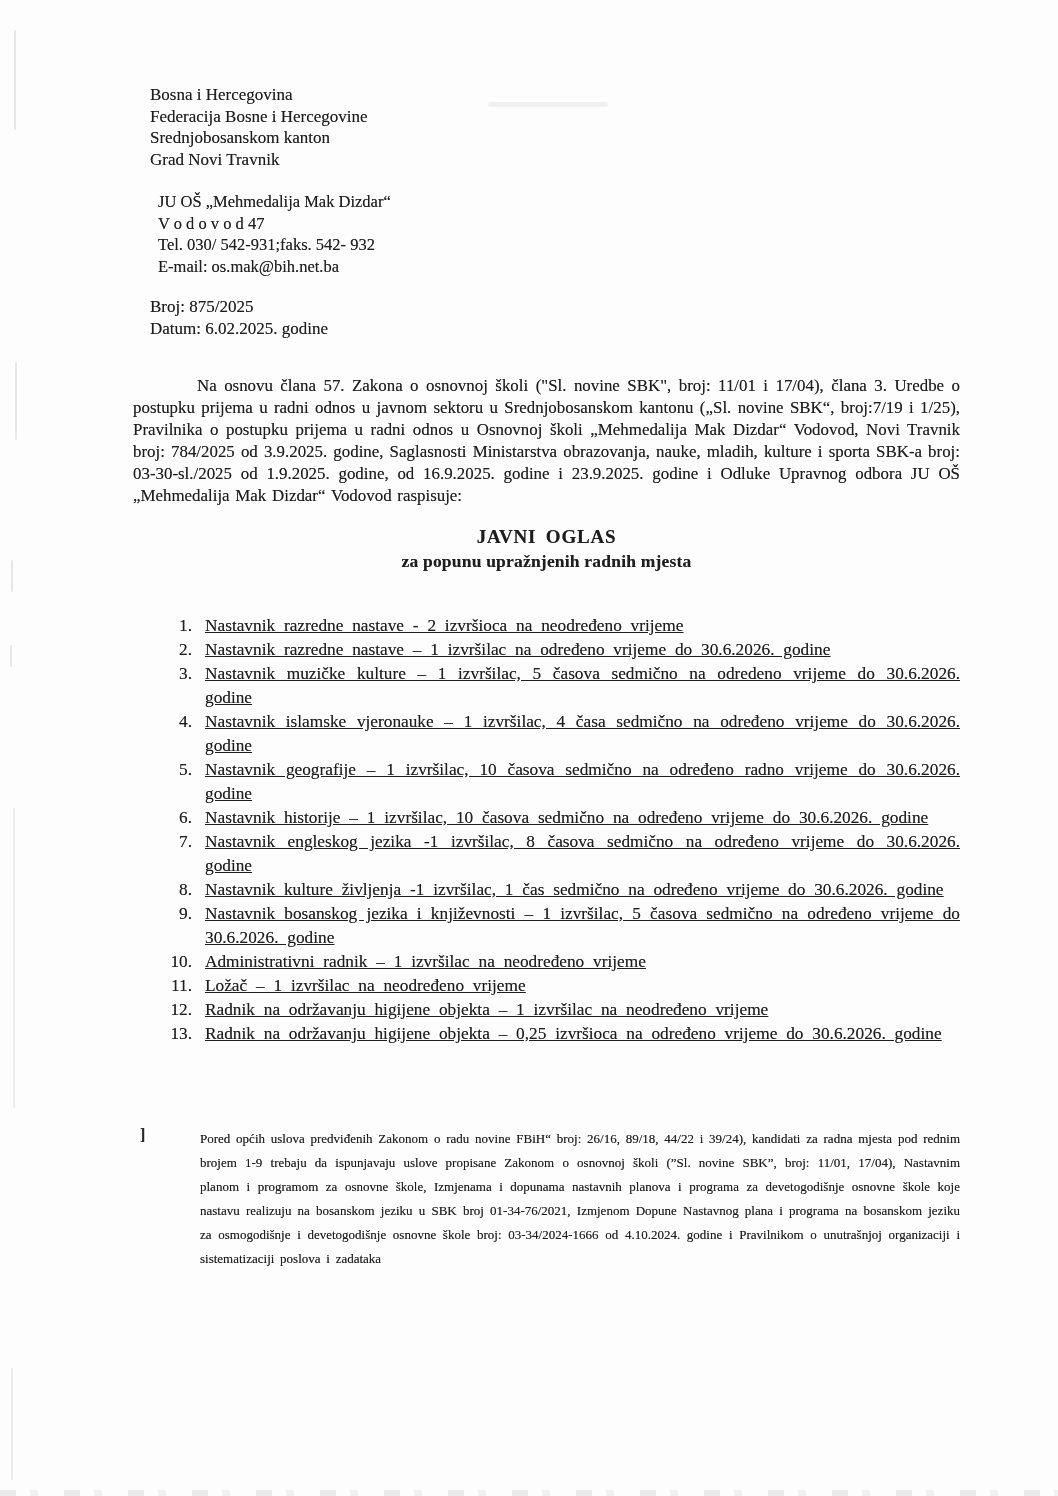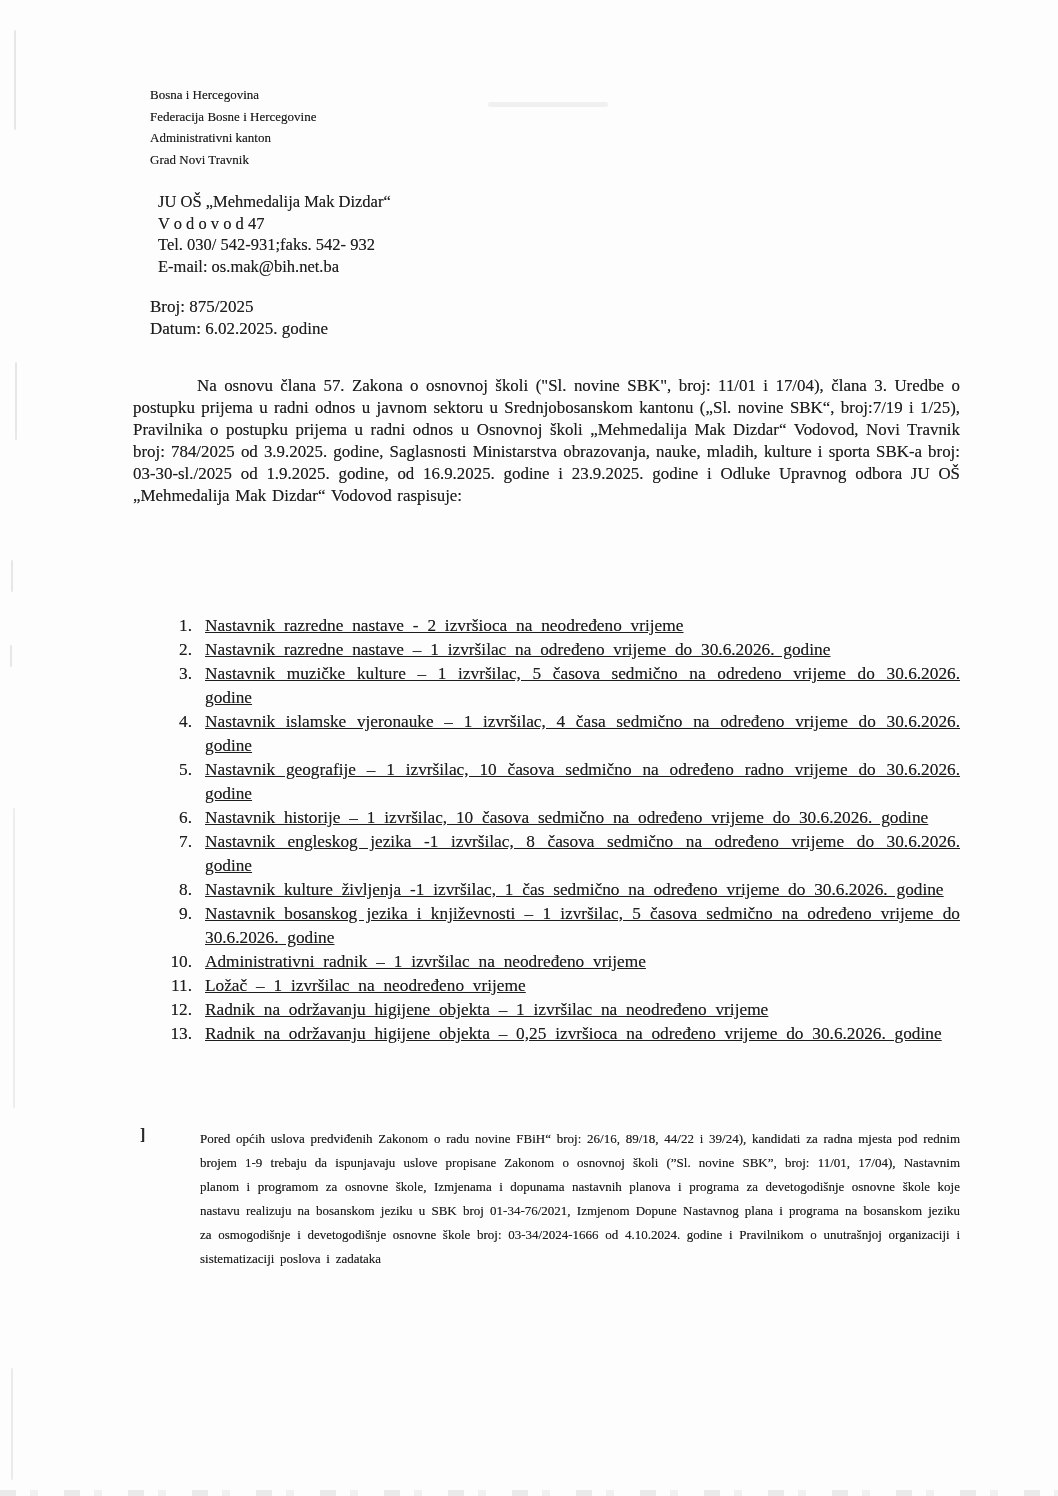--- a/index.html
+++ b/index.html
@@ -12,21 +12,21 @@
     overflow: hidden;
     font-family: "Liberation Serif", "DejaVu Serif", serif;
     color: #1e1e1e;
   }
   .scan-text {
     text-shadow: 0 0 0.6px rgba(30,30,30,0.55);
   }
   
   .authority-block {
     position: absolute; left: 150px; top: 84px;
-    font-size: 13px; line-height: 21.5px;
+    font-size: 17px; line-height: 21.5px;
   }
   .school-block {
     position: absolute; left: 150px; top: 191px;
     font-size: 16.5px; line-height: 21.5px; margin-left: 8px;
   }
   .ref-block {
     position: absolute; left: 150px; top: 296px;
     font-size: 17px; line-height: 21.5px;
   }
   
@@ -103,38 +103,42 @@
   <div class="streak s3"></div>
   <div class="streak s4"></div>
   <div class="streak s5"></div>
   <div class="streak s6"></div>
   <div class="smudge"></div>
   <div class="bottom-cutoff"></div>
 
   <div class="authority-block scan-text">
     <div>Bosna i Hercegovina</div>
     <div>Federacija Bosne i Hercegovine</div>
-    <div>Administrativni kanton</div>
+    <div>Srednjobosanskom kanton</div>
     <div>Grad Novi Travnik</div>
   </div>
 
   <div class="school-block scan-text">
     <div>JU OŠ „Mehmedalija Mak Dizdar“</div>
     <div>V o d o v o d 47</div>
     <div>Tel. 030/ 542-931;faks. 542- 932</div>
     <div>E-mail: os.mak@bih.net.ba</div>
   </div>
 
   <div class="ref-block scan-text">
     <div>Broj: 875/2025</div>
     <div>Datum: 6.02.2025. godine</div>
   </div>
 
   <p class="intro scan-text">Na osnovu člana 57. Zakona o osnovnoj školi ("Sl. novine SBK", broj: 11/01 i 17/04), člana 3. Uredbe o postupku prijema u radni odnos u javnom sektoru u Srednjobosanskom kantonu („Sl. novine SBK“, broj:7/19 i 1/25), Pravilnika o postupku prijema u radni odnos u Osnovnoj školi „Mehmedalija Mak Dizdar“ Vodovod, Novi Travnik broj: 784/2025 od 3.9.2025. godine, Saglasnosti Ministarstva obrazovanja, nauke, mladih, kulture i sporta SBK-a broj: 03-30-sl./2025 od 1.9.2025. godine, od 16.9.2025. godine i 23.9.2025. godine i Odluke Upravnog odbora JU OŠ „Mehmedalija Mak Dizdar“ Vodovod raspisuje:</p>
 
+  <div class="title-block">
+    <div class="doc-title scan-text">JAVNI OGLAS</div>
+    <div class="doc-subtitle scan-text">za popunu upražnjenih radnih mjesta</div>
+  </div>
 
   <div class="positions scan-text">
     <div class="pos">
       <span class="num">1.</span>
       <span class="txt">Nastavnik razredne nastave - 2 izvršioca na neodređeno vrijeme</span>
     </div>
     <div class="pos">
       <span class="num">2.</span>
       <span class="txt">Nastavnik razredne nastave – 1 izvršilac na određeno vrijeme do 30.6.2026. godine</span>
     </div>

